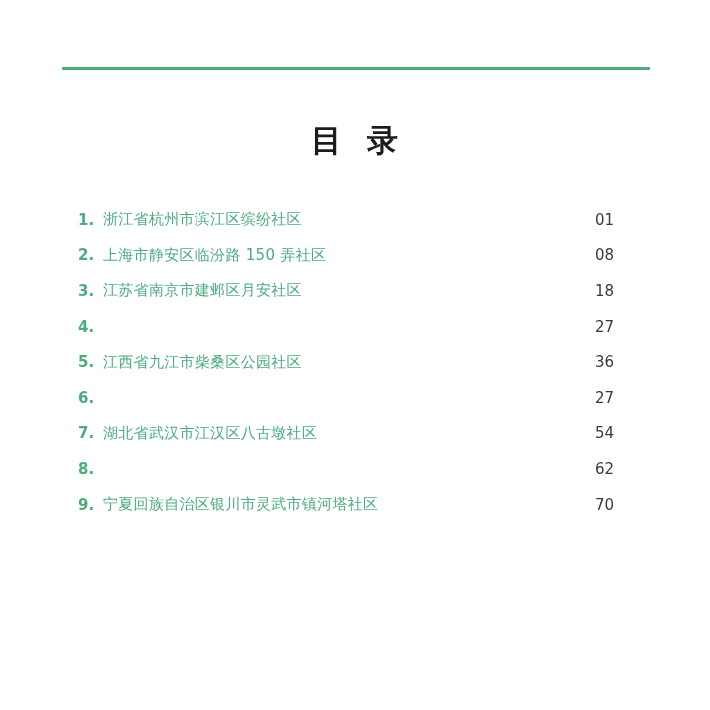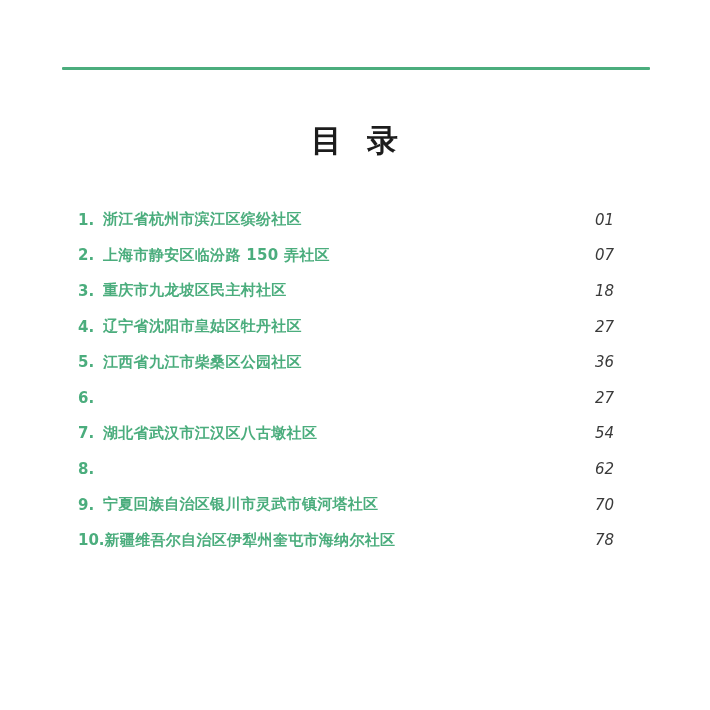--- a/index.html
+++ b/index.html
@@ -50,60 +50,58 @@
     height: 35.6px;
     font-size: 15px;
   }
   .num {
     flex: 0 0 25px;
     color: var(--accent);
     font-weight: 700;
   }
   .label {
     color: var(--accent);
-    font-weight: 700;
+    font-weight: 400;
     letter-spacing: 0.3px;
     white-space: nowrap;
   }
   .pagenum {
     margin-left: auto;
     color: var(--pagenum-color);
     font-weight: 400;
     text-align: center;
-    font-style: italic;
   }
 </style>
 </head>
 <body>
 
 <div class="page">
   <div class="rule"></div>
   <h1 class="title">目 录</h1>
   <div class="toc" id="toc">
   <div class="toc-row">
     <span class="num">1.</span>
     <span class="label">浙江省杭州市滨江区缤纷社区</span>
     <span class="pagenum">01</span>
   </div>
 
   <div class="toc-row">
     <span class="num">2.</span>
     <span class="label">上海市静安区临汾路 150 弄社区</span>
-    <span class="pagenum">07</span>
+    <span class="pagenum">08</span>
   </div>
 
   <div class="toc-row">
     <span class="num">3.</span>
-    <span class="label">重庆市九龙坡区民主村社区</span>
+    <span class="label">江苏省南京市建邺区月安社区</span>
     <span class="pagenum">18</span>
   </div>
 
   <div class="toc-row">
     <span class="num">4.</span>
-    <span class="label">辽宁省沈阳市皇姑区牡丹社区</span>
     <span class="pagenum">27</span>
   </div>
 
   <div class="toc-row">
     <span class="num">5.</span>
     <span class="label">江西省九江市柴桑区公园社区</span>
     <span class="pagenum">36</span>
   </div>
 
   <div class="toc-row">
@@ -121,19 +119,14 @@
     <span class="num">8.</span>
     <span class="pagenum">62</span>
   </div>
 
   <div class="toc-row">
     <span class="num">9.</span>
     <span class="label">宁夏回族自治区银川市灵武市镇河塔社区</span>
     <span class="pagenum">70</span>
   </div>
 
-  <div class="toc-row">
-    <span class="num">10.</span>
-    <span class="label">新疆维吾尔自治区伊犁州奎屯市海纳尔社区</span>
-    <span class="pagenum">78</span>
-  </div>
 </div>
 </div>
 
 </body></html>

